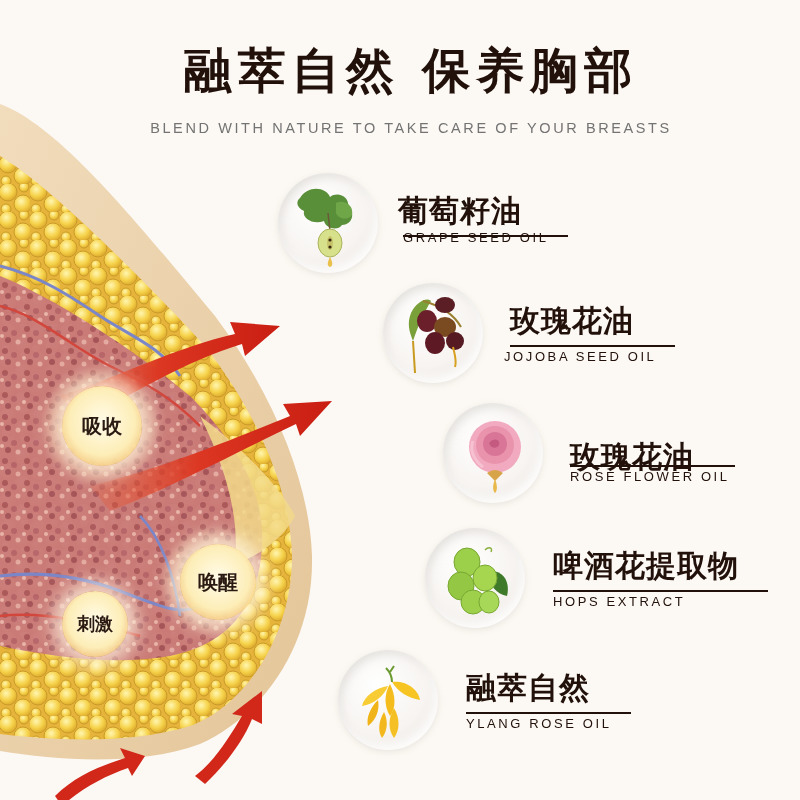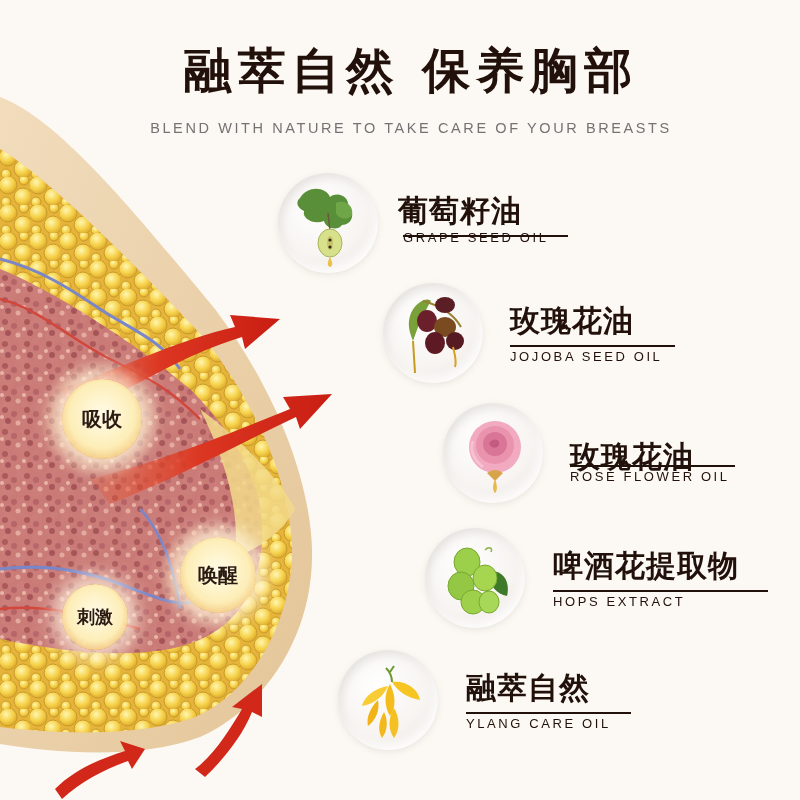--- a/index.html
+++ b/index.html
@@ -16,21 +16,21 @@
     letter-spacing: 6px; color: #22100a; line-height: 80px;
     padding-left: 22px;
   }
   .subtitle {
     position: absolute; left: 0; top: 120px; width: 800px;
     text-align: center; font-size: 14.5px; letter-spacing: 2.6px;
     color: #737373; font-family: "Liberation Sans", sans-serif;
     padding-left: 22px;
   }
   
-  .illus { position: absolute; left: 0; top: 9px; width: 360px; height: 575px; }
+  .illus { position: absolute; left: 0; top: 16px; width: 360px; height: 575px; }
   .bubble-label {
     position: absolute; border-radius: 50%;
     display: flex; align-items: center; justify-content: center;
     font-size: 20px; font-weight: bold; color: #2a1a12;
     background: radial-gradient(circle at 50% 45%, #fffbe8 0%, #fdeeb8 55%, rgba(250,215,140,0.85) 75%, rgba(255,240,210,0) 100%);
     box-shadow: 0 0 18px 10px rgba(255,245,225,0.75);
   }
   
   .ing { position: absolute; }
   .ing .orb {
@@ -147,21 +147,21 @@
       <ellipse cx="44" cy="38" rx="10" ry="11" fill="#6a1f2a"></ellipse>
       <ellipse cx="62" cy="44" rx="11" ry="10" fill="#7a4a20"></ellipse>
       <ellipse cx="52" cy="60" rx="10" ry="11" fill="#5e1a24"></ellipse>
       <ellipse cx="72" cy="58" rx="9" ry="9" fill="#561a22"></ellipse>
       <path d="M70,64 C72,72 74,78 72,84" stroke="#d8a020" stroke-width="2" fill="none"></path>
       <path d="M30,58 L32,90" stroke="#c89a20" stroke-width="2"></path>
     </svg>
   </div>
   <div class="cn" style="left:127px; top:20px;">玫瑰花油</div>
   <div class="rule" style="left:127px; top:62px; width:165px;"></div>
-  <div class="en" style="left:127px; top:66px;">JOJOBA SEED OIL</div>
+  <div class="en" style="left:121px; top:66px;">JOJOBA SEED OIL</div>
 </div>
 
 <div class="ing" style="left:443px; top:403px;">
   <div class="orb">
     <svg width="100" height="100" viewBox="0 0 100 100">
       <circle cx="52" cy="44" r="26" fill="#f2aac0"></circle>
       <circle cx="52" cy="42" r="19" fill="#e993ad"></circle>
       <circle cx="52" cy="41" r="12" fill="#d97698"></circle>
       <path d="M46,40 C50,34 58,36 56,42 C54,46 48,46 46,40 Z" fill="#c45a80"></path>
       <path d="M30,38 C26,48 32,58 40,64" stroke="#f6c2d2" stroke-width="3" fill="none"></path>
@@ -199,14 +199,14 @@
       <path d="M54,32 C66,30 80,38 82,50 C70,48 60,42 54,32 Z" fill="#f6c524"></path>
       <path d="M52,34 C58,46 58,58 52,66 C46,56 46,44 52,34 Z" fill="#f4bc1c"></path>
       <path d="M50,36 C38,38 26,46 24,56 C36,54 46,46 50,36 Z" fill="#f8cc34"></path>
       <path d="M40,50 C32,58 28,68 30,76 C38,70 42,60 40,50 Z" fill="#f0b418"></path>
       <path d="M56,58 C62,68 62,80 56,88 C50,80 50,68 56,58 Z" fill="#f4c024"></path>
       <path d="M46,62 C40,72 40,82 44,88 C50,80 50,70 46,62 Z" fill="#f2b81e"></path>
     </svg>
   </div>
   <div class="cn" style="left:128px; top:20px;">融萃自然</div>
   <div class="rule" style="left:128px; top:62px; width:165px;"></div>
-  <div class="en" style="left:128px; top:66px;">YLANG CARE OIL</div>
+  <div class="en" style="left:128px; top:66px;">YLANG ROSE OIL</div>
 </div>
 
 </body></html>

